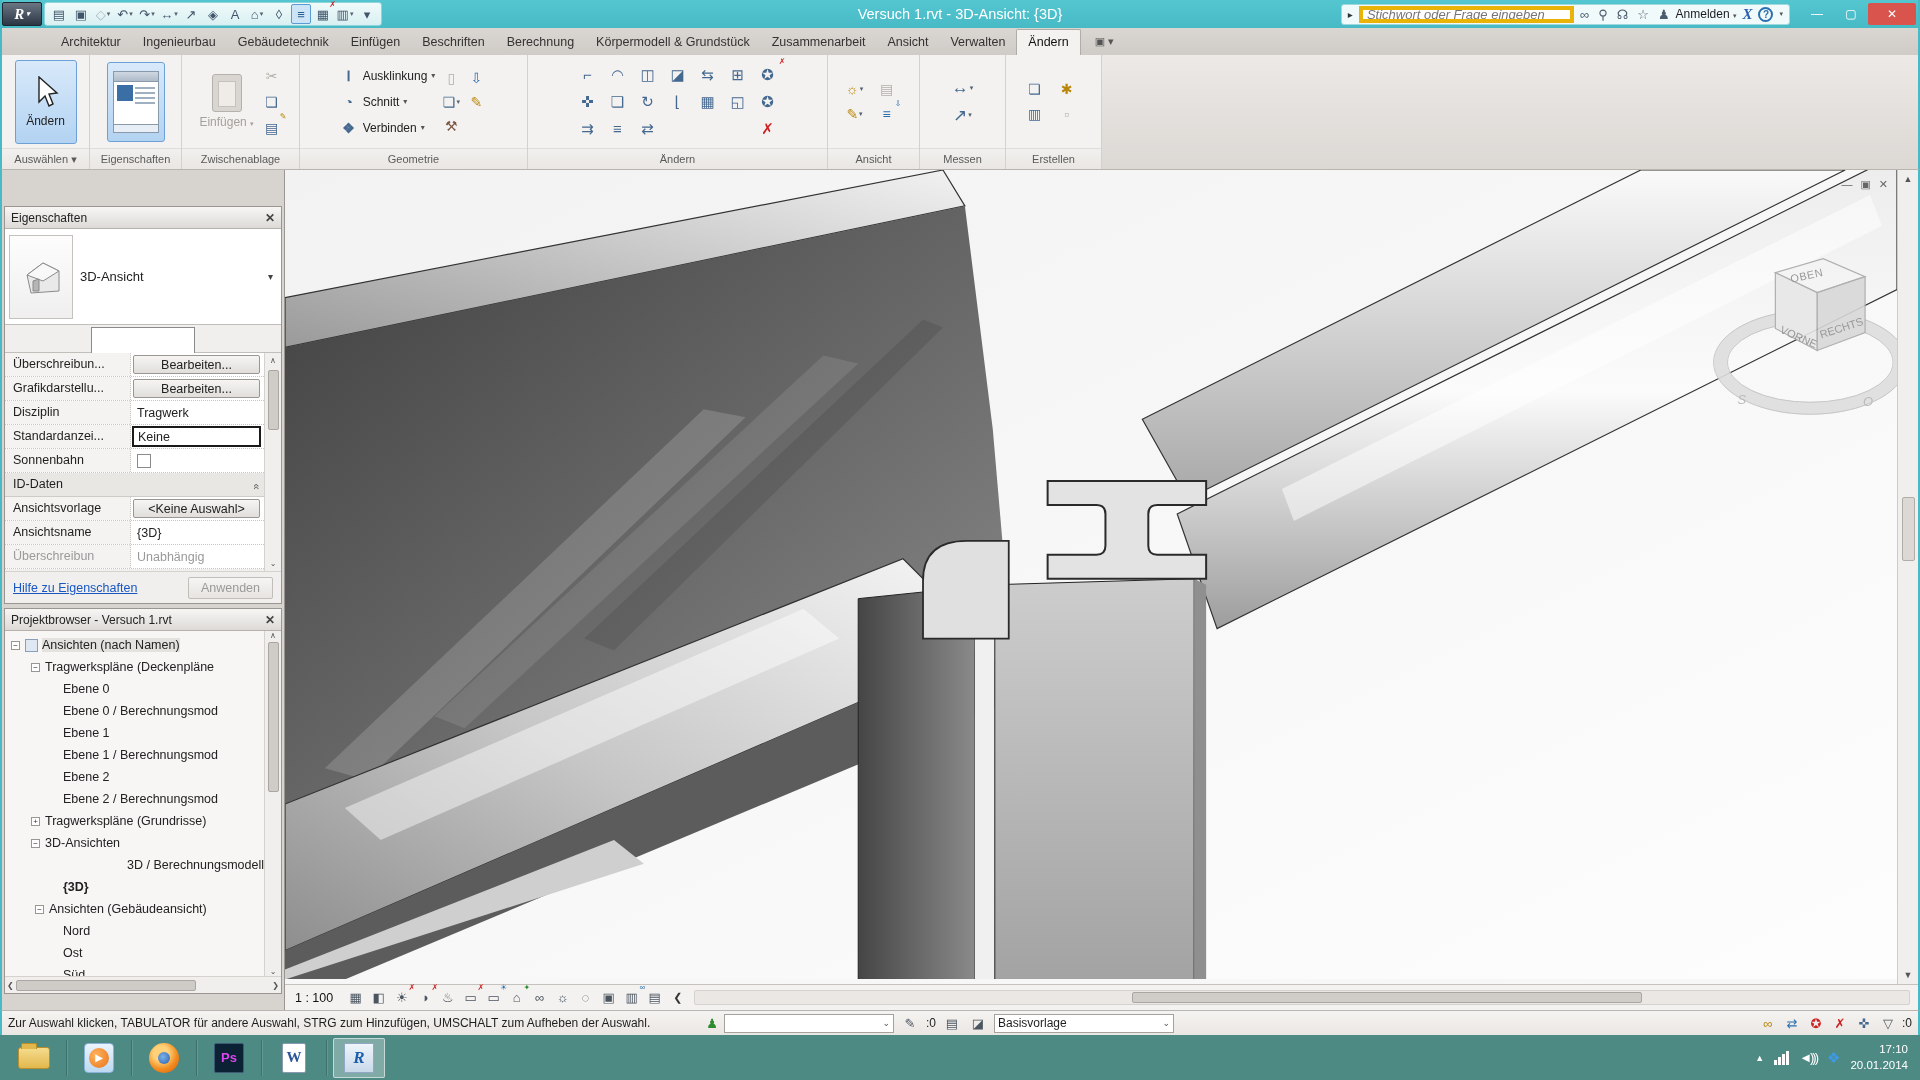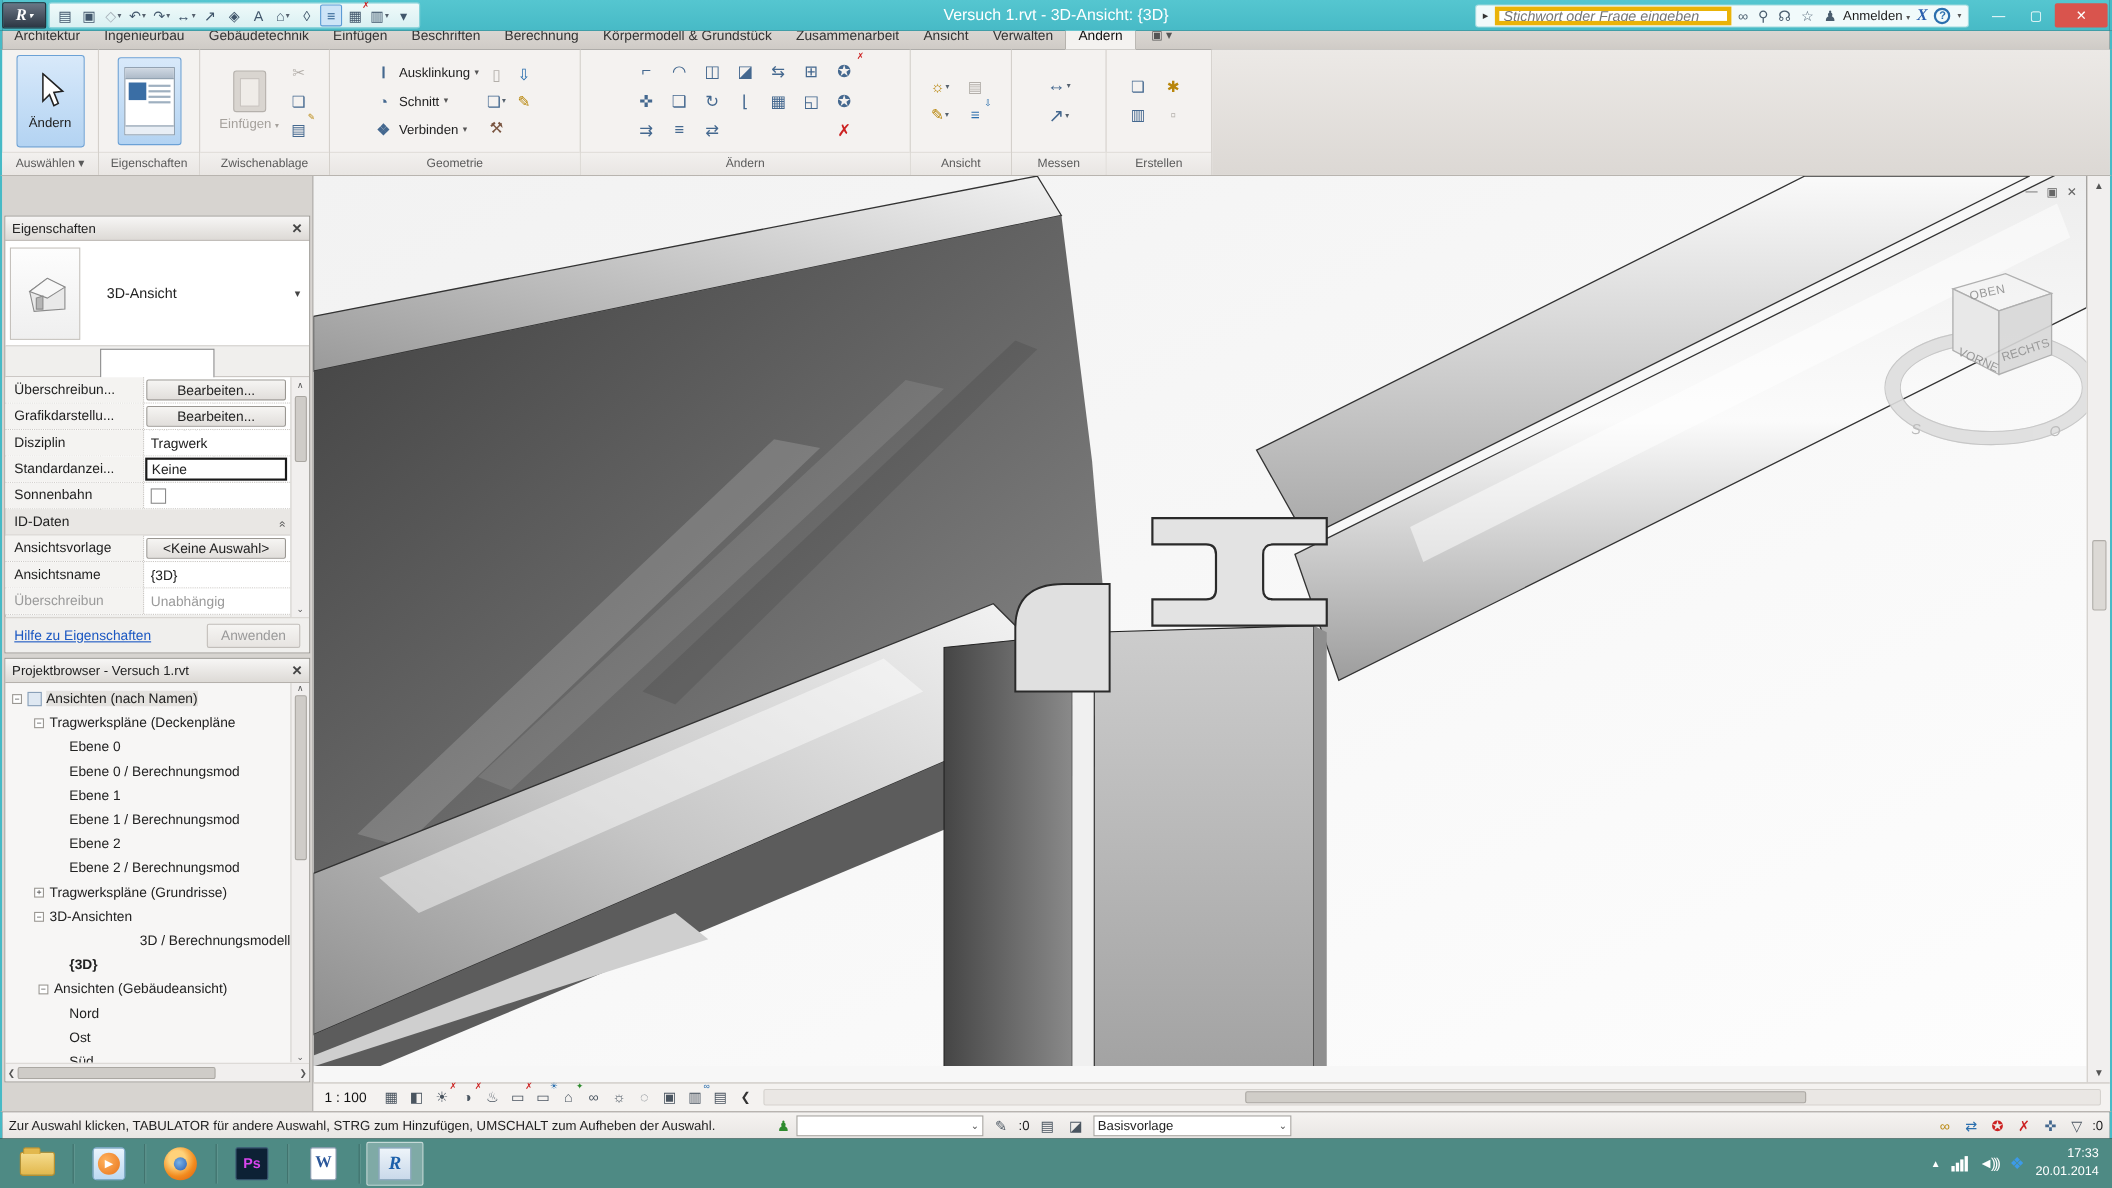--- a/index.html
+++ b/index.html
@@ -22,21 +22,21 @@
   .searchbox { width:215px; height:17px; border:4px solid #eab308; background:#fff; font-style:italic; color:#7a7a7a; font-size:13px; padding:0 4px; font-family:"Liberation Sans",sans-serif; }
   .icbtn { color:#4a5d6e; font-size:13px; display:flex; align-items:center; }
   .signin { font-size:12px; color:#1c1c1c; }
   .xchg { color:#2b5fae; font-weight:bold; font-style:italic; font-family:"Liberation Serif",serif; font-size:15px; }
   .helpc { width:15px; height:15px; border:2px solid #2b6fae; border-radius:50%; color:#2b6fae; font-weight:bold; font-size:10px; display:flex; align-items:center; justify-content:center; }
   .winbtns { display:flex; align-items:center; margin-left:10px; z-index:2; height:28px; }
   .wbtn { width:34px; height:22px; display:flex; align-items:center; justify-content:center; color:#fff; font-size:12px; }
   .wbtn.close { width:48px; background:#d9544d; border-radius:2px; margin-right:2px; }
 
   
-  .tabrow { height:17px; background:linear-gradient(#dad6d2,#cfcbc6); display:flex; align-items:flex-end; border-left:2px solid #47bac6; border-right:2px solid #47bac6; }
+  .tabrow { height:27px; background:linear-gradient(#dad6d2,#cfcbc6); display:flex; align-items:flex-end; padding-left:48px; border-left:2px solid #47bac6; border-right:2px solid #47bac6; }
   .tab { padding:5px 11px 6px; font-size:12.5px; color:#333; cursor:default; }
   .tab.active { background:#f4f2f0; border:1px solid #b0aca7; border-bottom:none; border-radius:2px 2px 0 0; color:#111; }
   .tab-extra { margin-left:14px; color:#555; font-size:11px; padding-bottom:7px; }
 
   
   .ribbon { height:115px; background:#f4f2f0; display:flex; border-left:2px solid #47bac6; border-right:2px solid #47bac6; border-bottom:1px solid #b8b4af; }
   .rpanel { display:flex; flex-direction:column; border-right:1px solid #d4d0cb; }
   .rpanel .pcontent { flex:1; display:flex; align-items:center; justify-content:center; gap:4px; padding:3px 5px; }
   .pcap { height:21px; font-size:11px; color:#5a5а5a; color:#5a5a5a; text-align:center; line-height:20px; background:linear-gradient(#f2f0ee,#e9e6e3); border-top:1px solid #e0ddd9; white-space:nowrap; padding:0 4px; }
   .bigbtn { width:62px; height:84px; display:flex; flex-direction:column; align-items:center; justify-content:center; gap:4px; border:1px solid transparent; border-radius:3px; font-size:12px; }
@@ -77,21 +77,21 @@
 
   
   .main { flex:1; display:flex; background:#d7d4d0; border-left:2px solid #47bac6; border-right:2px solid #47bac6; min-height:0; }
   .leftcol { width:282px; display:flex; flex-direction:column; background:#d7d4d0; padding:36px 2px 0 2px; gap:4px; }
   .palette { background:#f0efed; border:1px solid #9a9792; display:flex; flex-direction:column; }
   .pal-props { height:398px; }
   .pal-browser { height:386px; }
   .palhdr { height:22px; background:linear-gradient(#f7f6f5,#dddad6); border-bottom:1px solid #b5b1ac; display:flex; align-items:center; padding:0 6px; font-size:12px; color:#222; }
   .palhdr .x { margin-left:auto; font-size:12px; color:#444; font-weight:bold; }
 
-  .typesel { height:96px; background:#fff; border-bottom:1px solid #c2beba; display:flex; align-items:center; padding:4px 8px 4px 4px; gap:24px; }
+  .typesel { height:96px; background:#fff; border-bottom:1px solid #c2beba; display:flex; align-items:center; padding:4px 8px 4px 4px; gap:7px; }
   .house { width:64px; height:84px; border:1px solid #c5c1bc; background:linear-gradient(#fdfdfd,#efefef); display:flex; align-items:center; justify-content:center; }
   .typesel .tname { flex:1; font-size:13px; }
   .typesel .da { font-size:10px; color:#444; }
   .typerow { height:28px; display:flex; align-items:center; gap:4px; padding:2px 4px; border-bottom:1px solid #c2beba; background:#f0efed;flex-direction:column; }
   .combo { flex:0 0 148px; height:21px; background:#fff; border:1px solid #8a8a8a; display:flex; align-items:center; font-size:12px; padding:0 3px; }
   .combo .da { margin-left:auto; font-size:9px; color:#333; }
   .edittype { display:flex; align-items:center; gap:4px; font-size:12px; color:#222; }
   .et-ico { color:#44688f; font-size:12px; }
 
   .pgrid { position:relative; flex:1; }
@@ -997,18 +997,18 @@
       <span class="tri">▲</span>
       <span class="bars">
           <i style="height:5px"></i>
           <i style="height:8px"></i>
           <i style="height:11px"></i>
           <i style="height:14px"></i>
         </span>
       <span class="spk">◄)))</span>
       <span class="dbx">❖</span>
       <div class="clock">
-        <div>17:33</div>
+        <div>17:10</div>
         <div>20.01.2014</div>
       </div>
     </div>
   </div>
 </div>
 
 </body></html>

